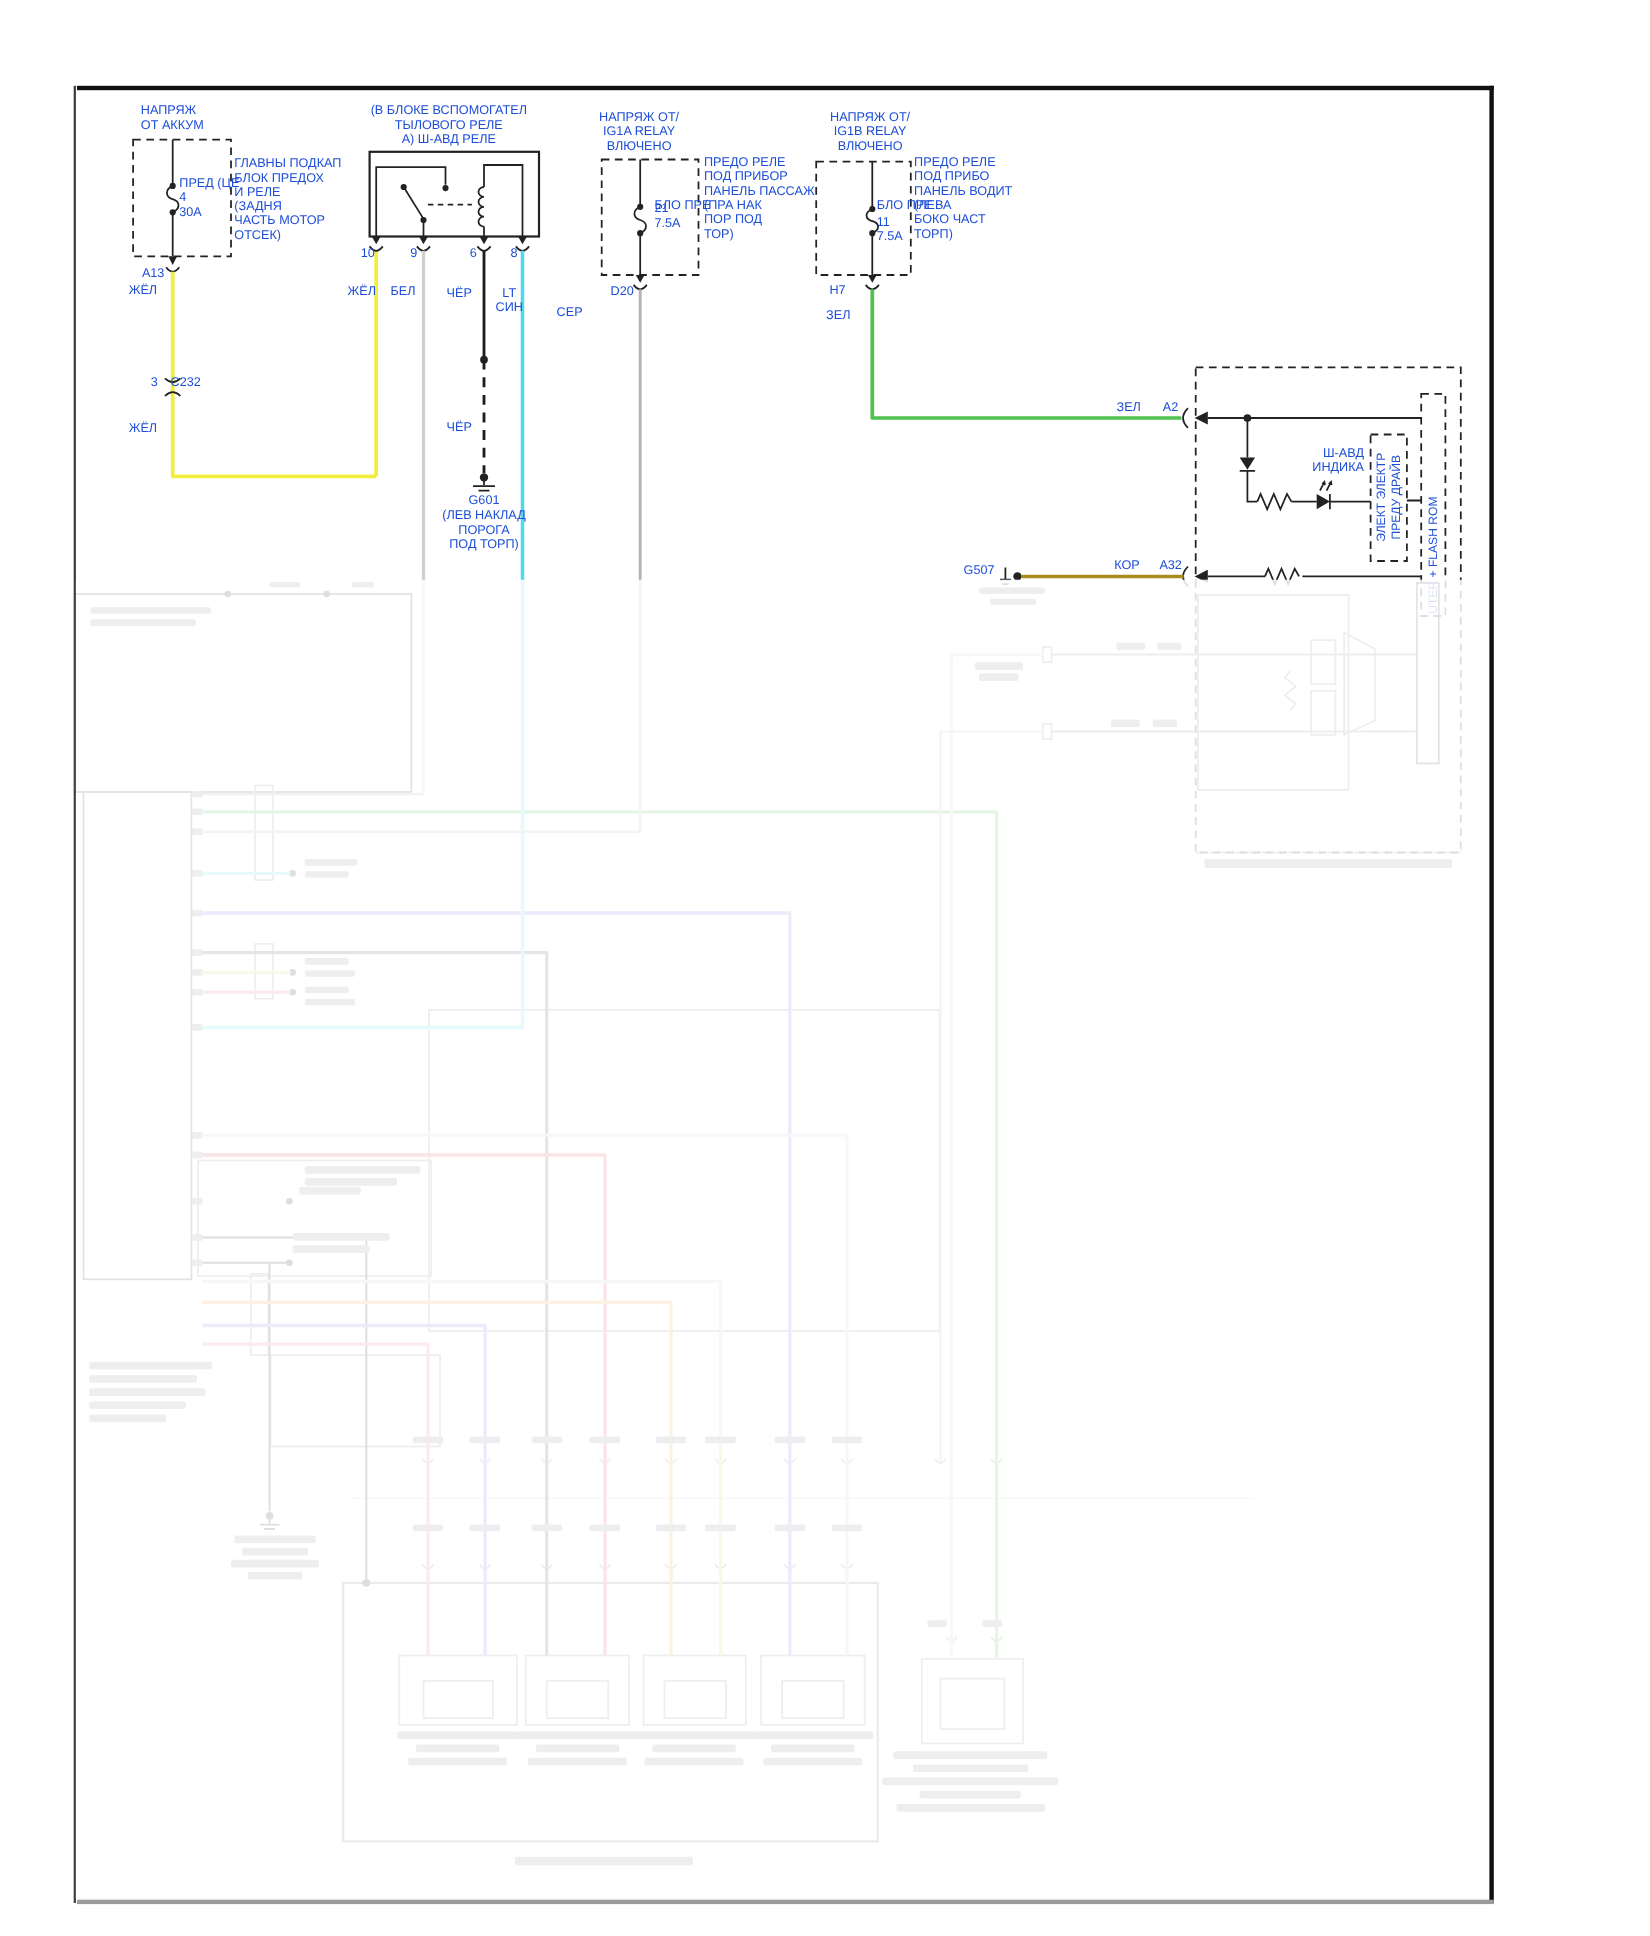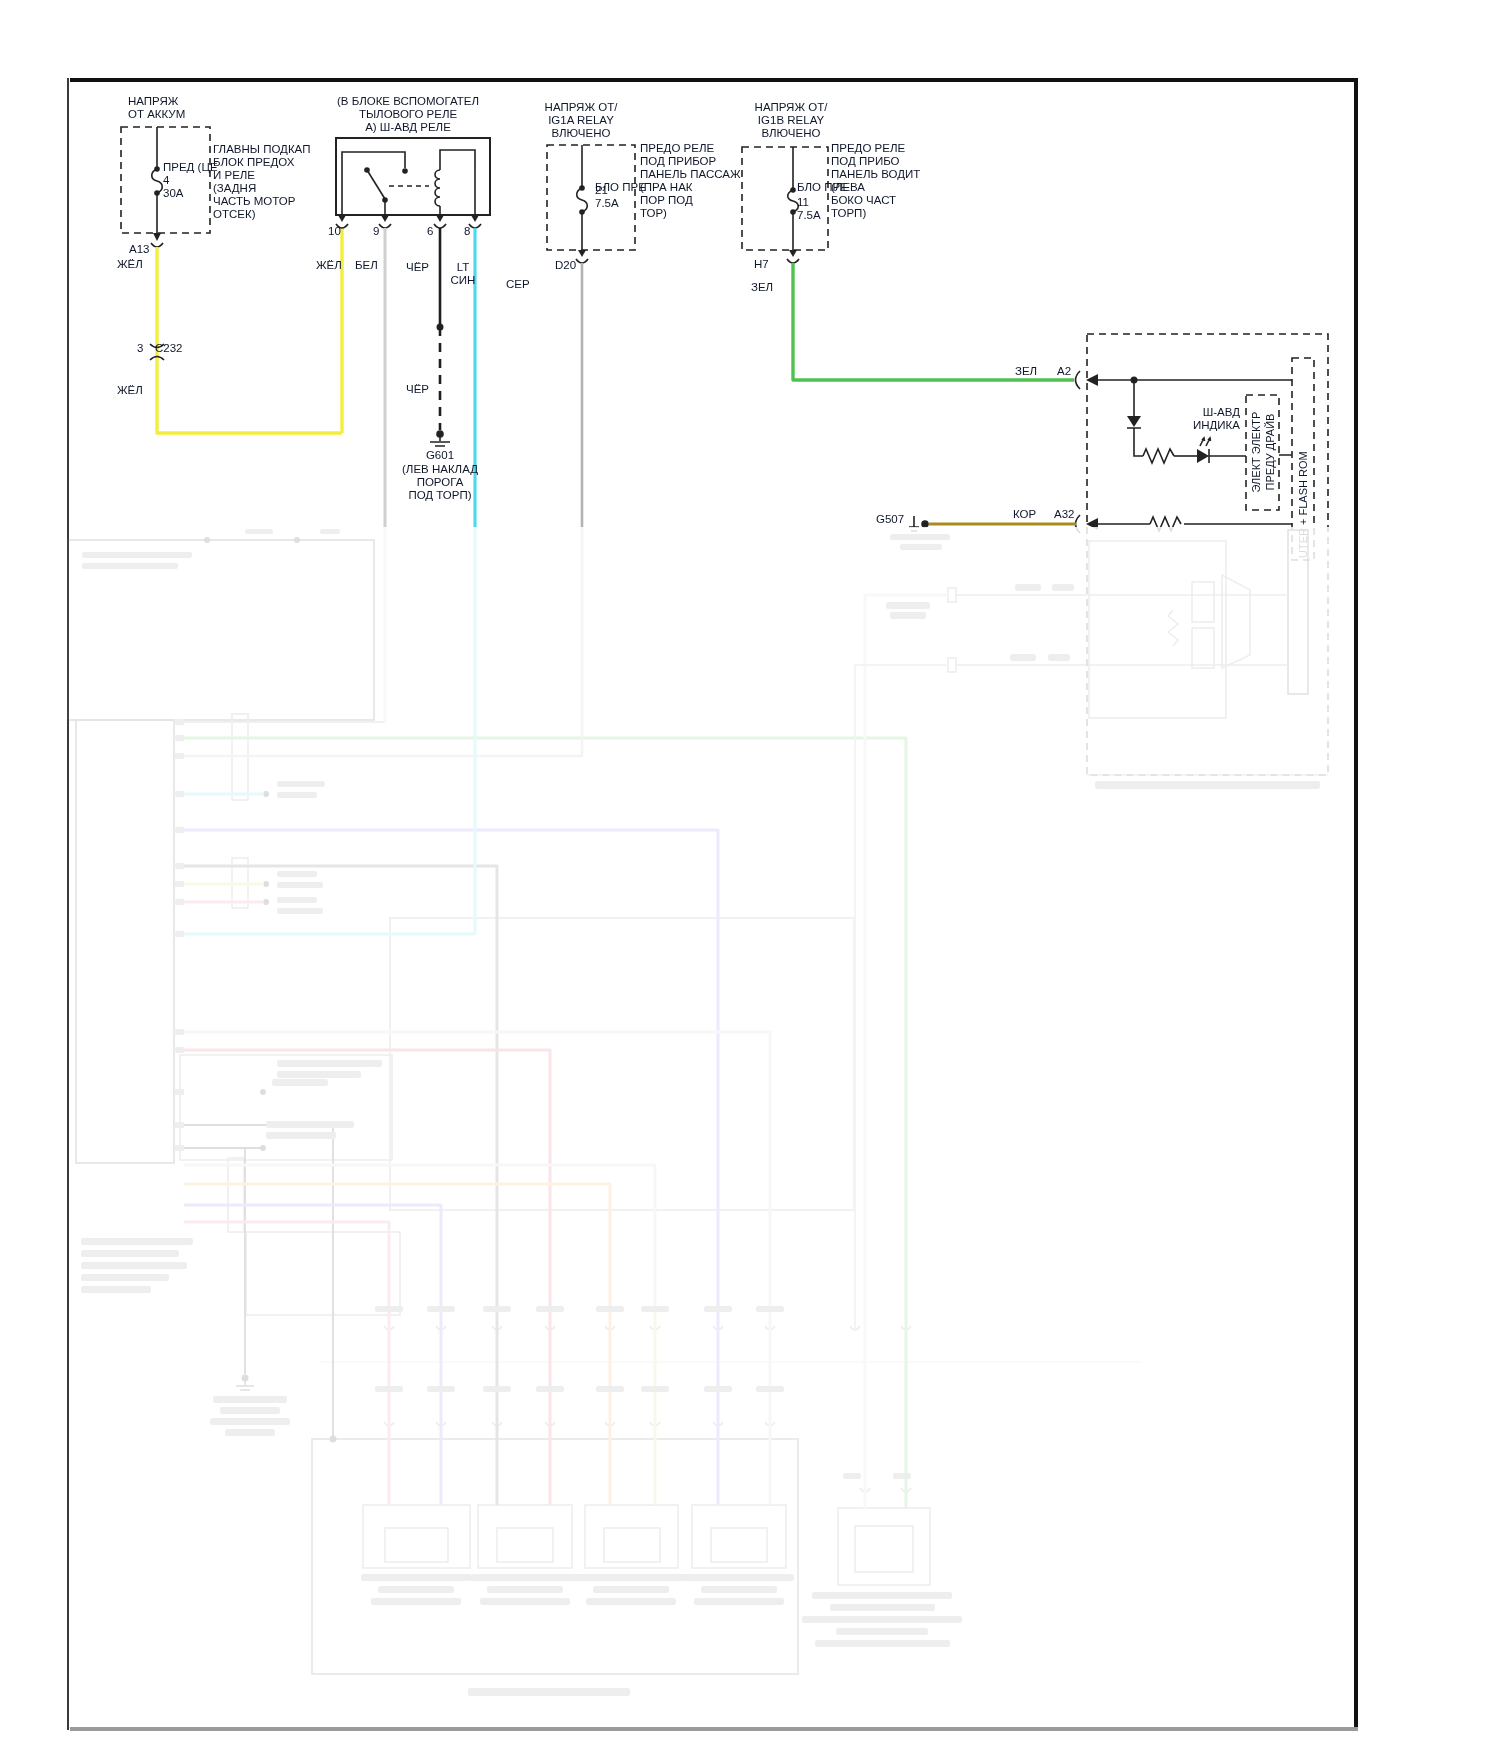--- a/index.html
+++ b/index.html
@@ -1,17 +1,17 @@
 <!DOCTYPE html>
 <html><head>
 <meta charset="utf-8">
 <style>
   html,body{margin:0;padding:0;background:#fff;}
   #page{position:relative;width:1500px;height:1760px;background:#ffffff;overflow:hidden;
-        font-family:"Liberation Sans","DejaVu Sans",sans-serif;color:#0f172a;}
+        font-family:"Liberation Sans","DejaVu Sans",sans-serif;color:#1d4ed8;}
   svg.layer{position:absolute;left:0;top:0;}
   .txt{position:absolute;font-size:11.5px;line-height:13px;white-space:pre-line;}
   .ctr{text-align:center;}
   .vtxt{position:absolute;transform:rotate(-90deg);transform-origin:0 0;font-size:11px;line-height:14px;white-space:pre-line;text-align:center;}
   .bar{position:absolute;background:#8f8f8f;border-radius:2px;}
   #fade{position:absolute;left:69px;top:527px;width:1284px;height:1199px;background:rgba(255,255,255,0.85);pointer-events:none;}
   .thin{stroke:#444;stroke-width:1.6;fill:none;}
   .thing{stroke:#8a8a8a;stroke-width:1.6;fill:none;}
   .dash{stroke-dasharray:7,5;}
   .sym{stroke:#222;stroke-width:1.6;fill:none;}

